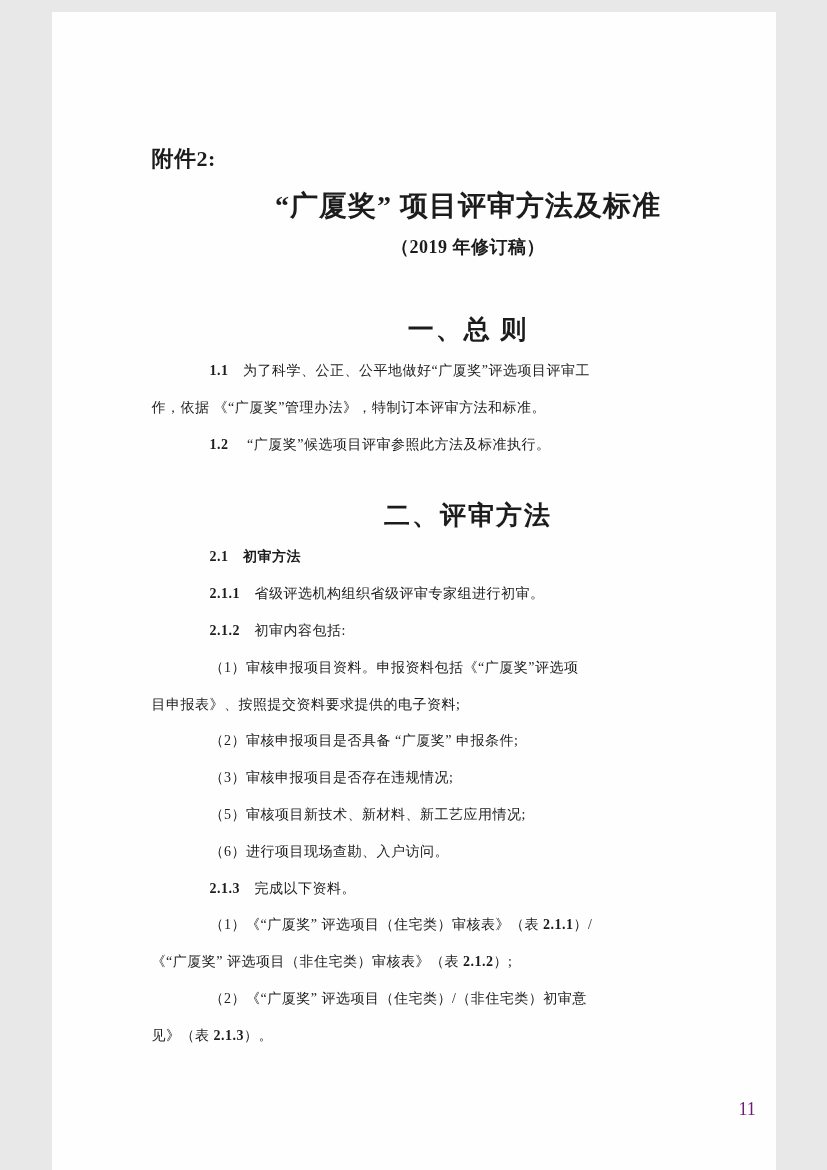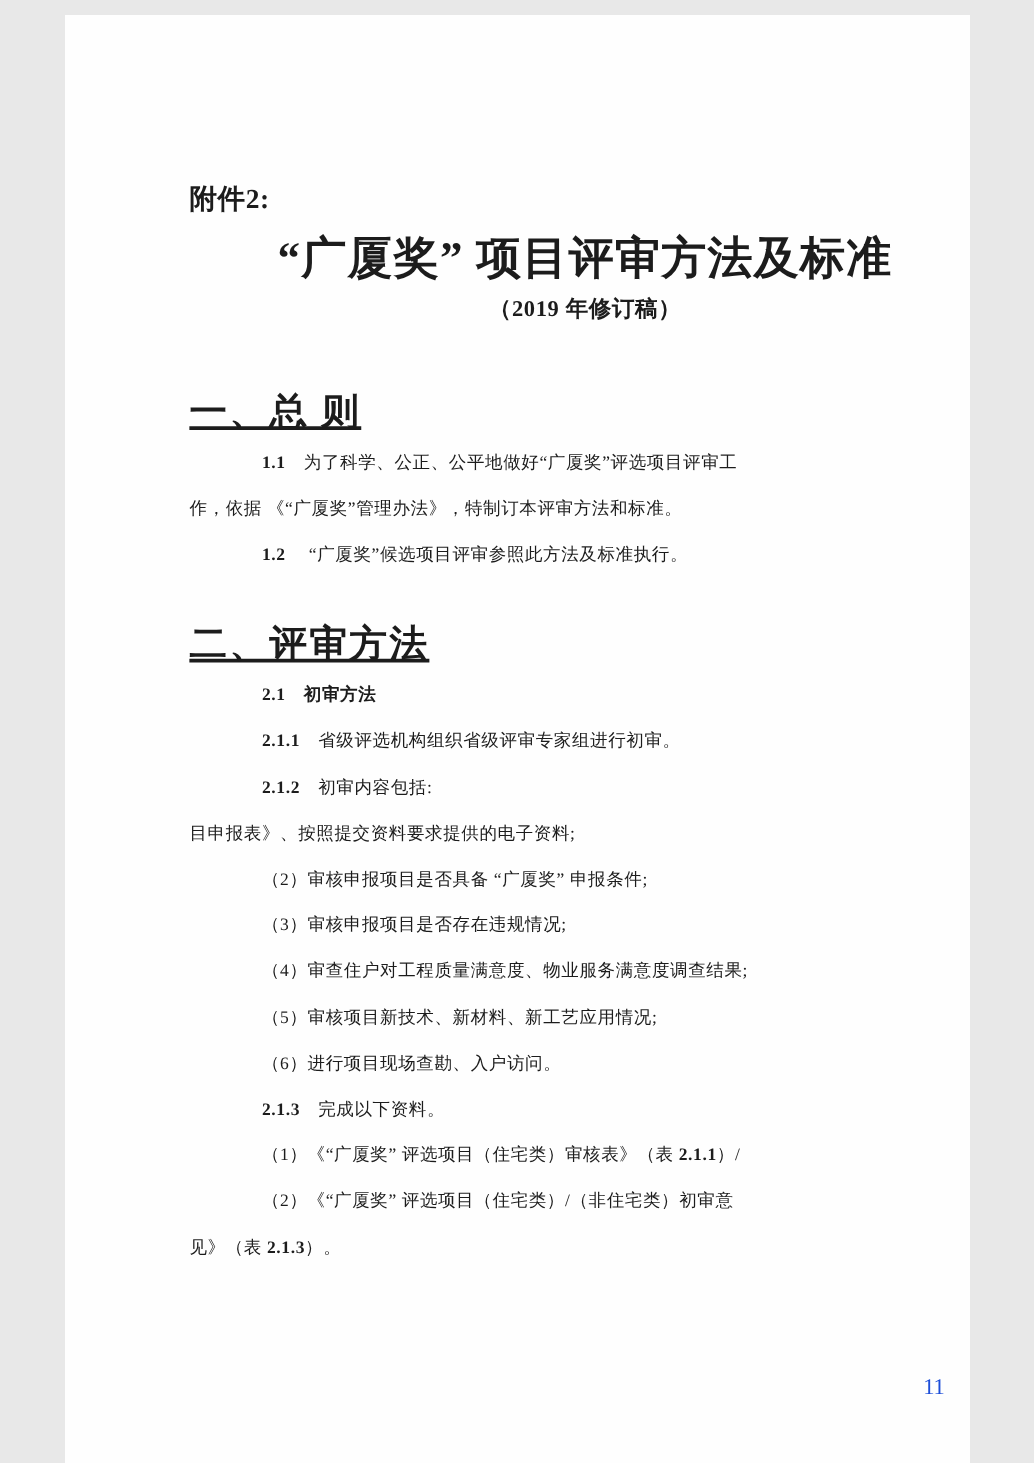--- a/index.html
+++ b/index.html
@@ -30,75 +30,76 @@
   }
   .bold{font-weight:bold;}
   .l-label{
     margin-top:131px;
     font-size:22px;
     line-height:32px;
     font-weight:bold;
   }
   .l-title{
     margin-top:10px;
-    font-size:36px;
+    font-size:28px;
     line-height:42px;
     font-weight:bold;
     text-align:center;
     letter-spacing:1px;
   }
   .l-subtitle{
     margin-top:3px;
     font-size:18px;
     line-height:34px;
     font-weight:bold;
     text-align:center;
   }
   .l-h1{
     margin-top:47px;
-    font-size:30px;
+    font-size:26px;
     line-height:37px;
     font-weight:bold;
+    text-align:center;
     letter-spacing:2px;
-    text-decoration:underline;
   }
   .l-body + .l-h1{margin-top:34px;}
   .l-h1 + .l-body{margin-top:5px;}
   .l-indent{text-indent:58px;}
   .l-h2{font-weight:bold;}
   .page-number{
     position:absolute;
     left:687px;
     top:1086px;
     font-size:18px;
     line-height:22px;
-    color:#1d4ed8;
+    color:#701a75;
   }
 </style>
 </head>
 <body>
 
 <div class="page">
   <div class="content">
       <div class="line l-label"><span class="bold">附件2:</span></div>
       <div class="line l-title"><span class="bold">“广厦奖” 项目评审方法及标准</span></div>
       <div class="line l-subtitle"><span class="bold">（2019 年修订稿）</span></div>
       <div class="line l-h1"><span class="bold">一、总 则</span></div>
       <div class="line l-body l-indent"><span class="bold">1.1</span><span>　为了科学、公正、公平地做好“广厦奖”评选项目评审工</span></div>
       <div class="line l-body"><span>作，依据 《“广厦奖”管理办法》，特制订本评审方法和标准。</span></div>
       <div class="line l-body l-indent"><span class="bold">1.2</span><span>　 “广厦奖”候选项目评审参照此方法及标准执行。</span></div>
       <div class="line l-h1"><span class="bold">二、评审方法</span></div>
       <div class="line l-body l-indent l-h2"><span class="bold">2.1　初审方法</span></div>
       <div class="line l-body l-indent"><span class="bold">2.1.1</span><span>　省级评选机构组织省级评审专家组进行初审。</span></div>
       <div class="line l-body l-indent"><span class="bold">2.1.2</span><span>　初审内容包括:</span></div>
+      <div class="line l-body l-indent"><span>（1）审核申报项目资料。申报资料包括《“广厦奖”评选项</span></div>
       <div class="line l-body"><span>目申报表》、按照提交资料要求提供的电子资料;</span></div>
       <div class="line l-body l-indent"><span>（2）审核申报项目是否具备 “广厦奖” 申报条件;</span></div>
       <div class="line l-body l-indent"><span>（3）审核申报项目是否存在违规情况;</span></div>
-      <div class="line l-body l-indent"><span>（4）审查住户对工程质量满意度、物业服务满意度调查结果;</span></div>
       <div class="line l-body l-indent"><span>（5）审核项目新技术、新材料、新工艺应用情况;</span></div>
       <div class="line l-body l-indent"><span>（6）进行项目现场查勘、入户访问。</span></div>
       <div class="line l-body l-indent"><span class="bold">2.1.3</span><span>　完成以下资料。</span></div>
       <div class="line l-body l-indent"><span>（1）《“广厦奖” 评选项目（住宅类）审核表》（表 </span><span class="bold">2.1.1</span><span>）/</span></div>
+      <div class="line l-body"><span>《“广厦奖” 评选项目（非住宅类）审核表》（表 </span><span class="bold">2.1.2</span><span>）;</span></div>
       <div class="line l-body l-indent"><span>（2）《“广厦奖” 评选项目（住宅类）/（非住宅类）初审意</span></div>
       <div class="line l-body"><span>见》（表 </span><span class="bold">2.1.3</span><span>）。</span></div>
     </div>
   <div class="page-number">11</div>
 </div>
 
 </body></html>

